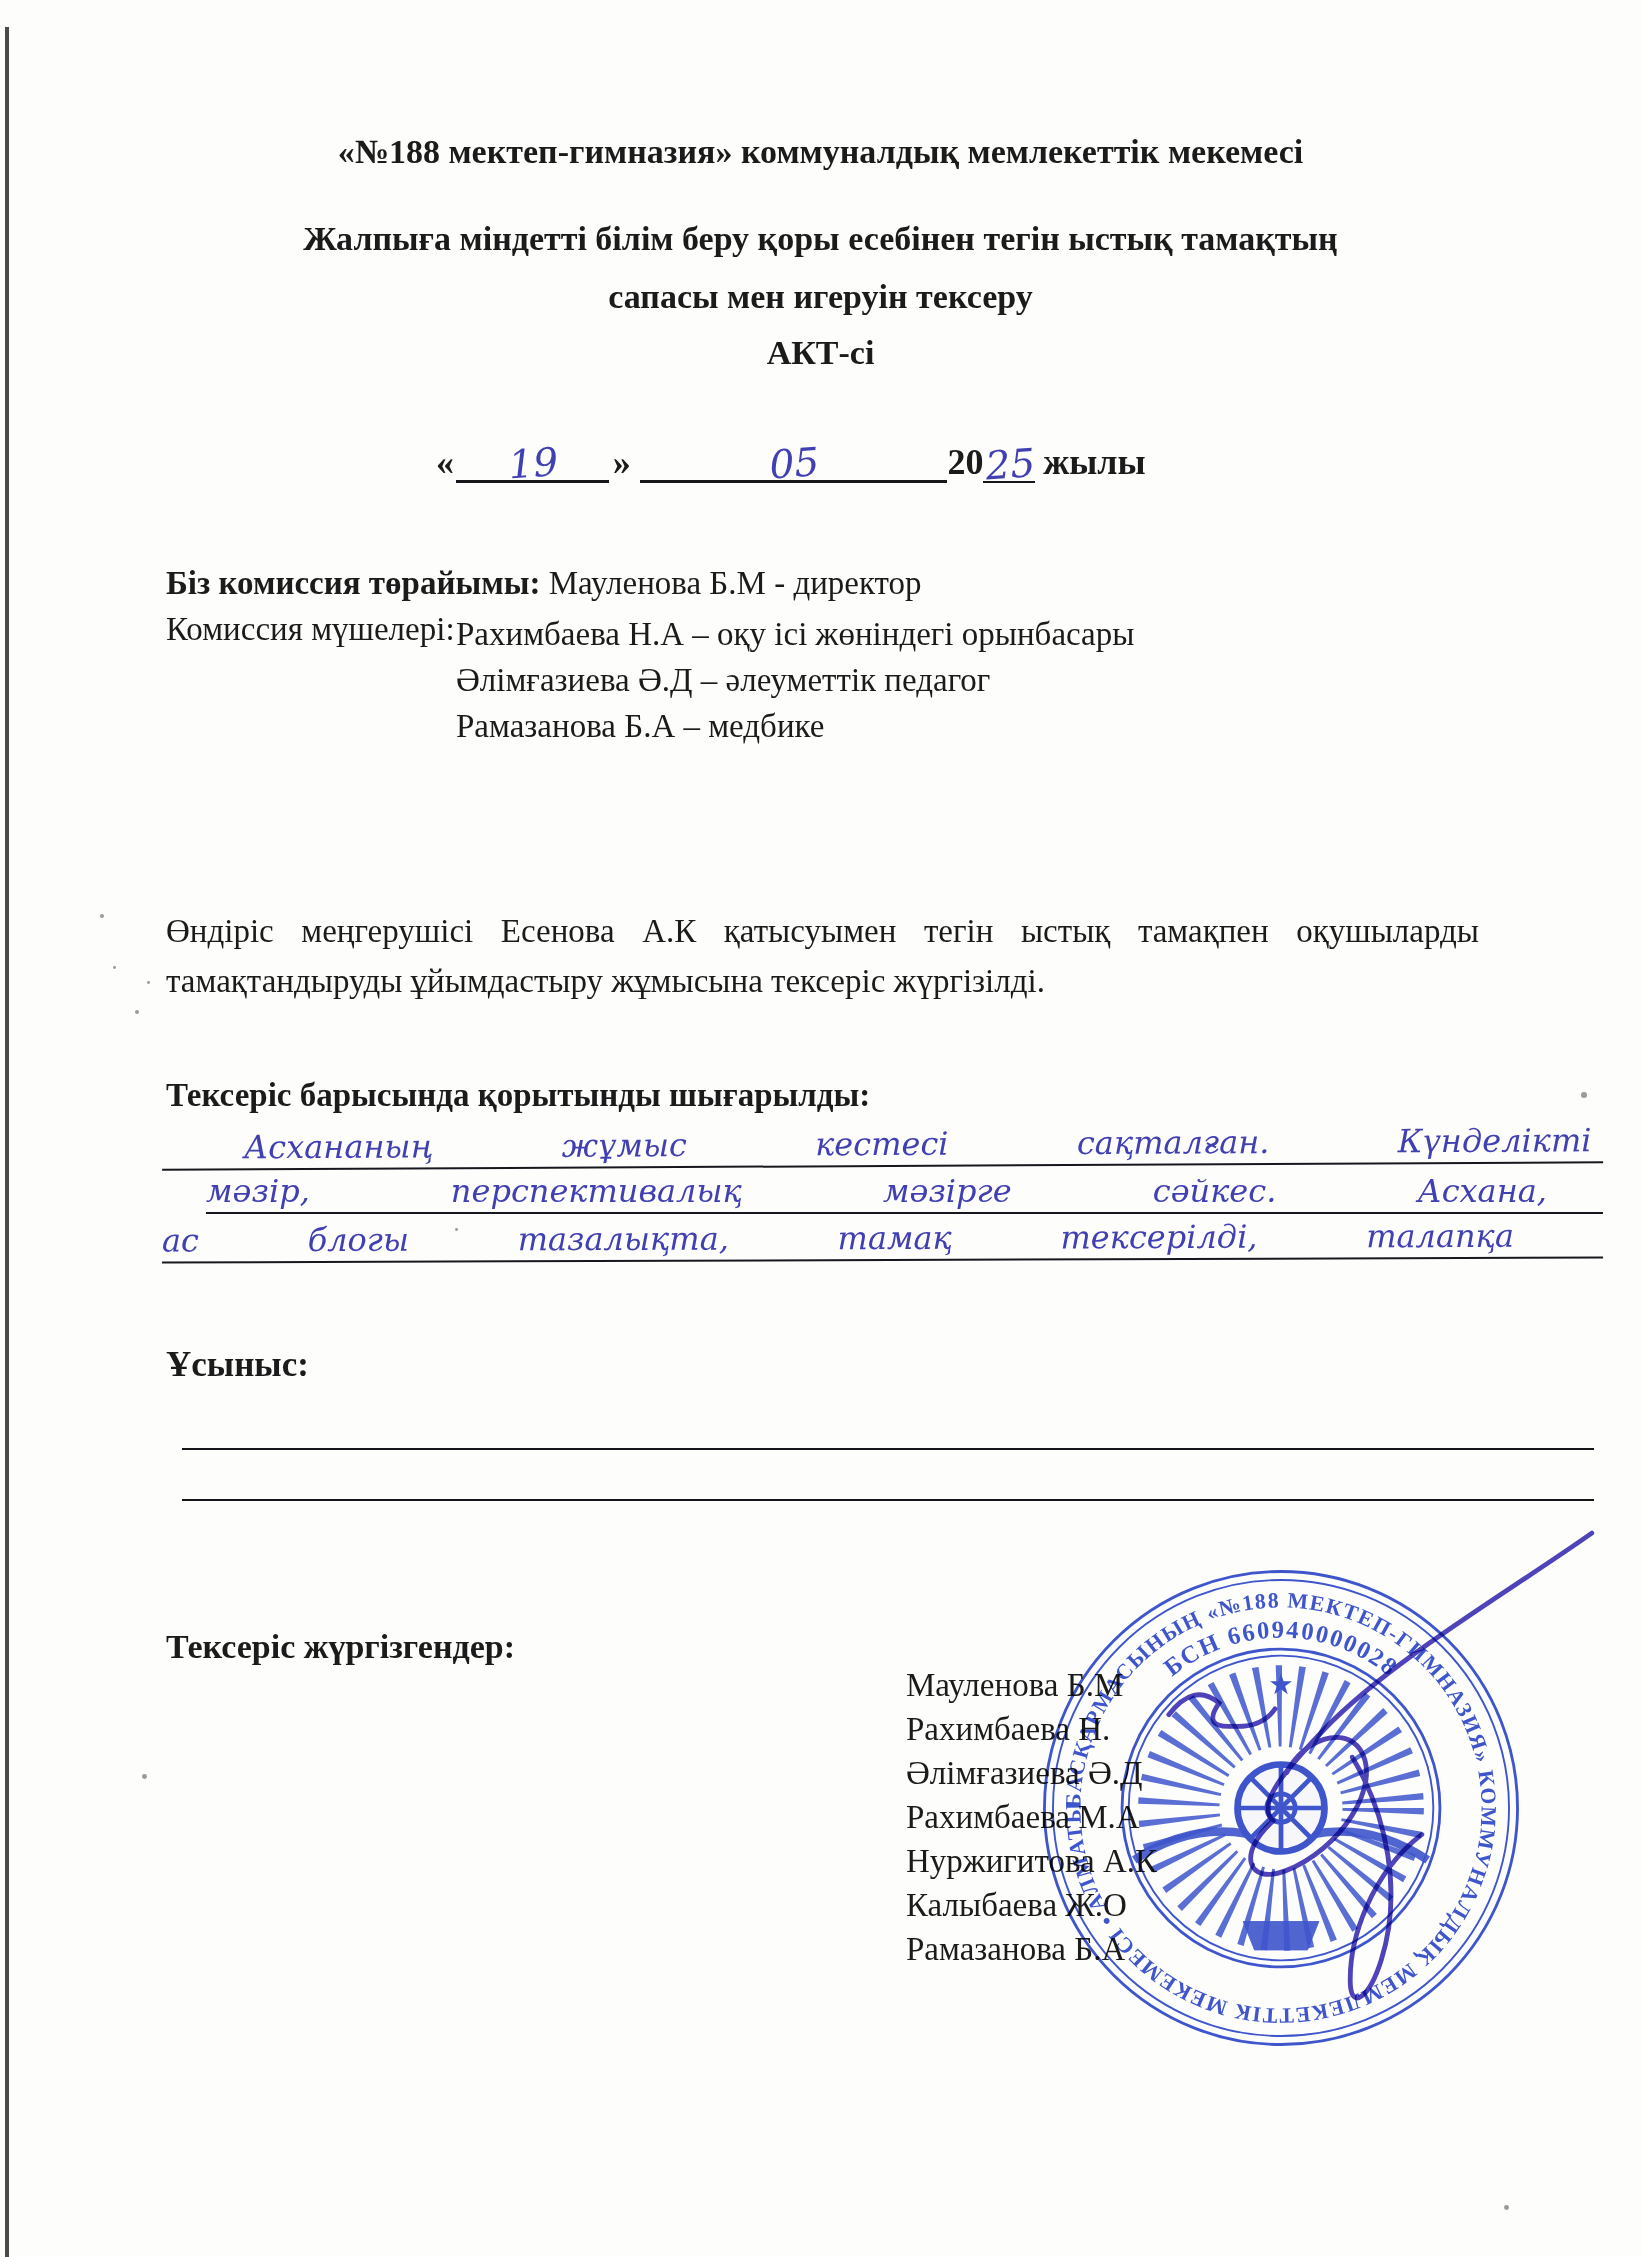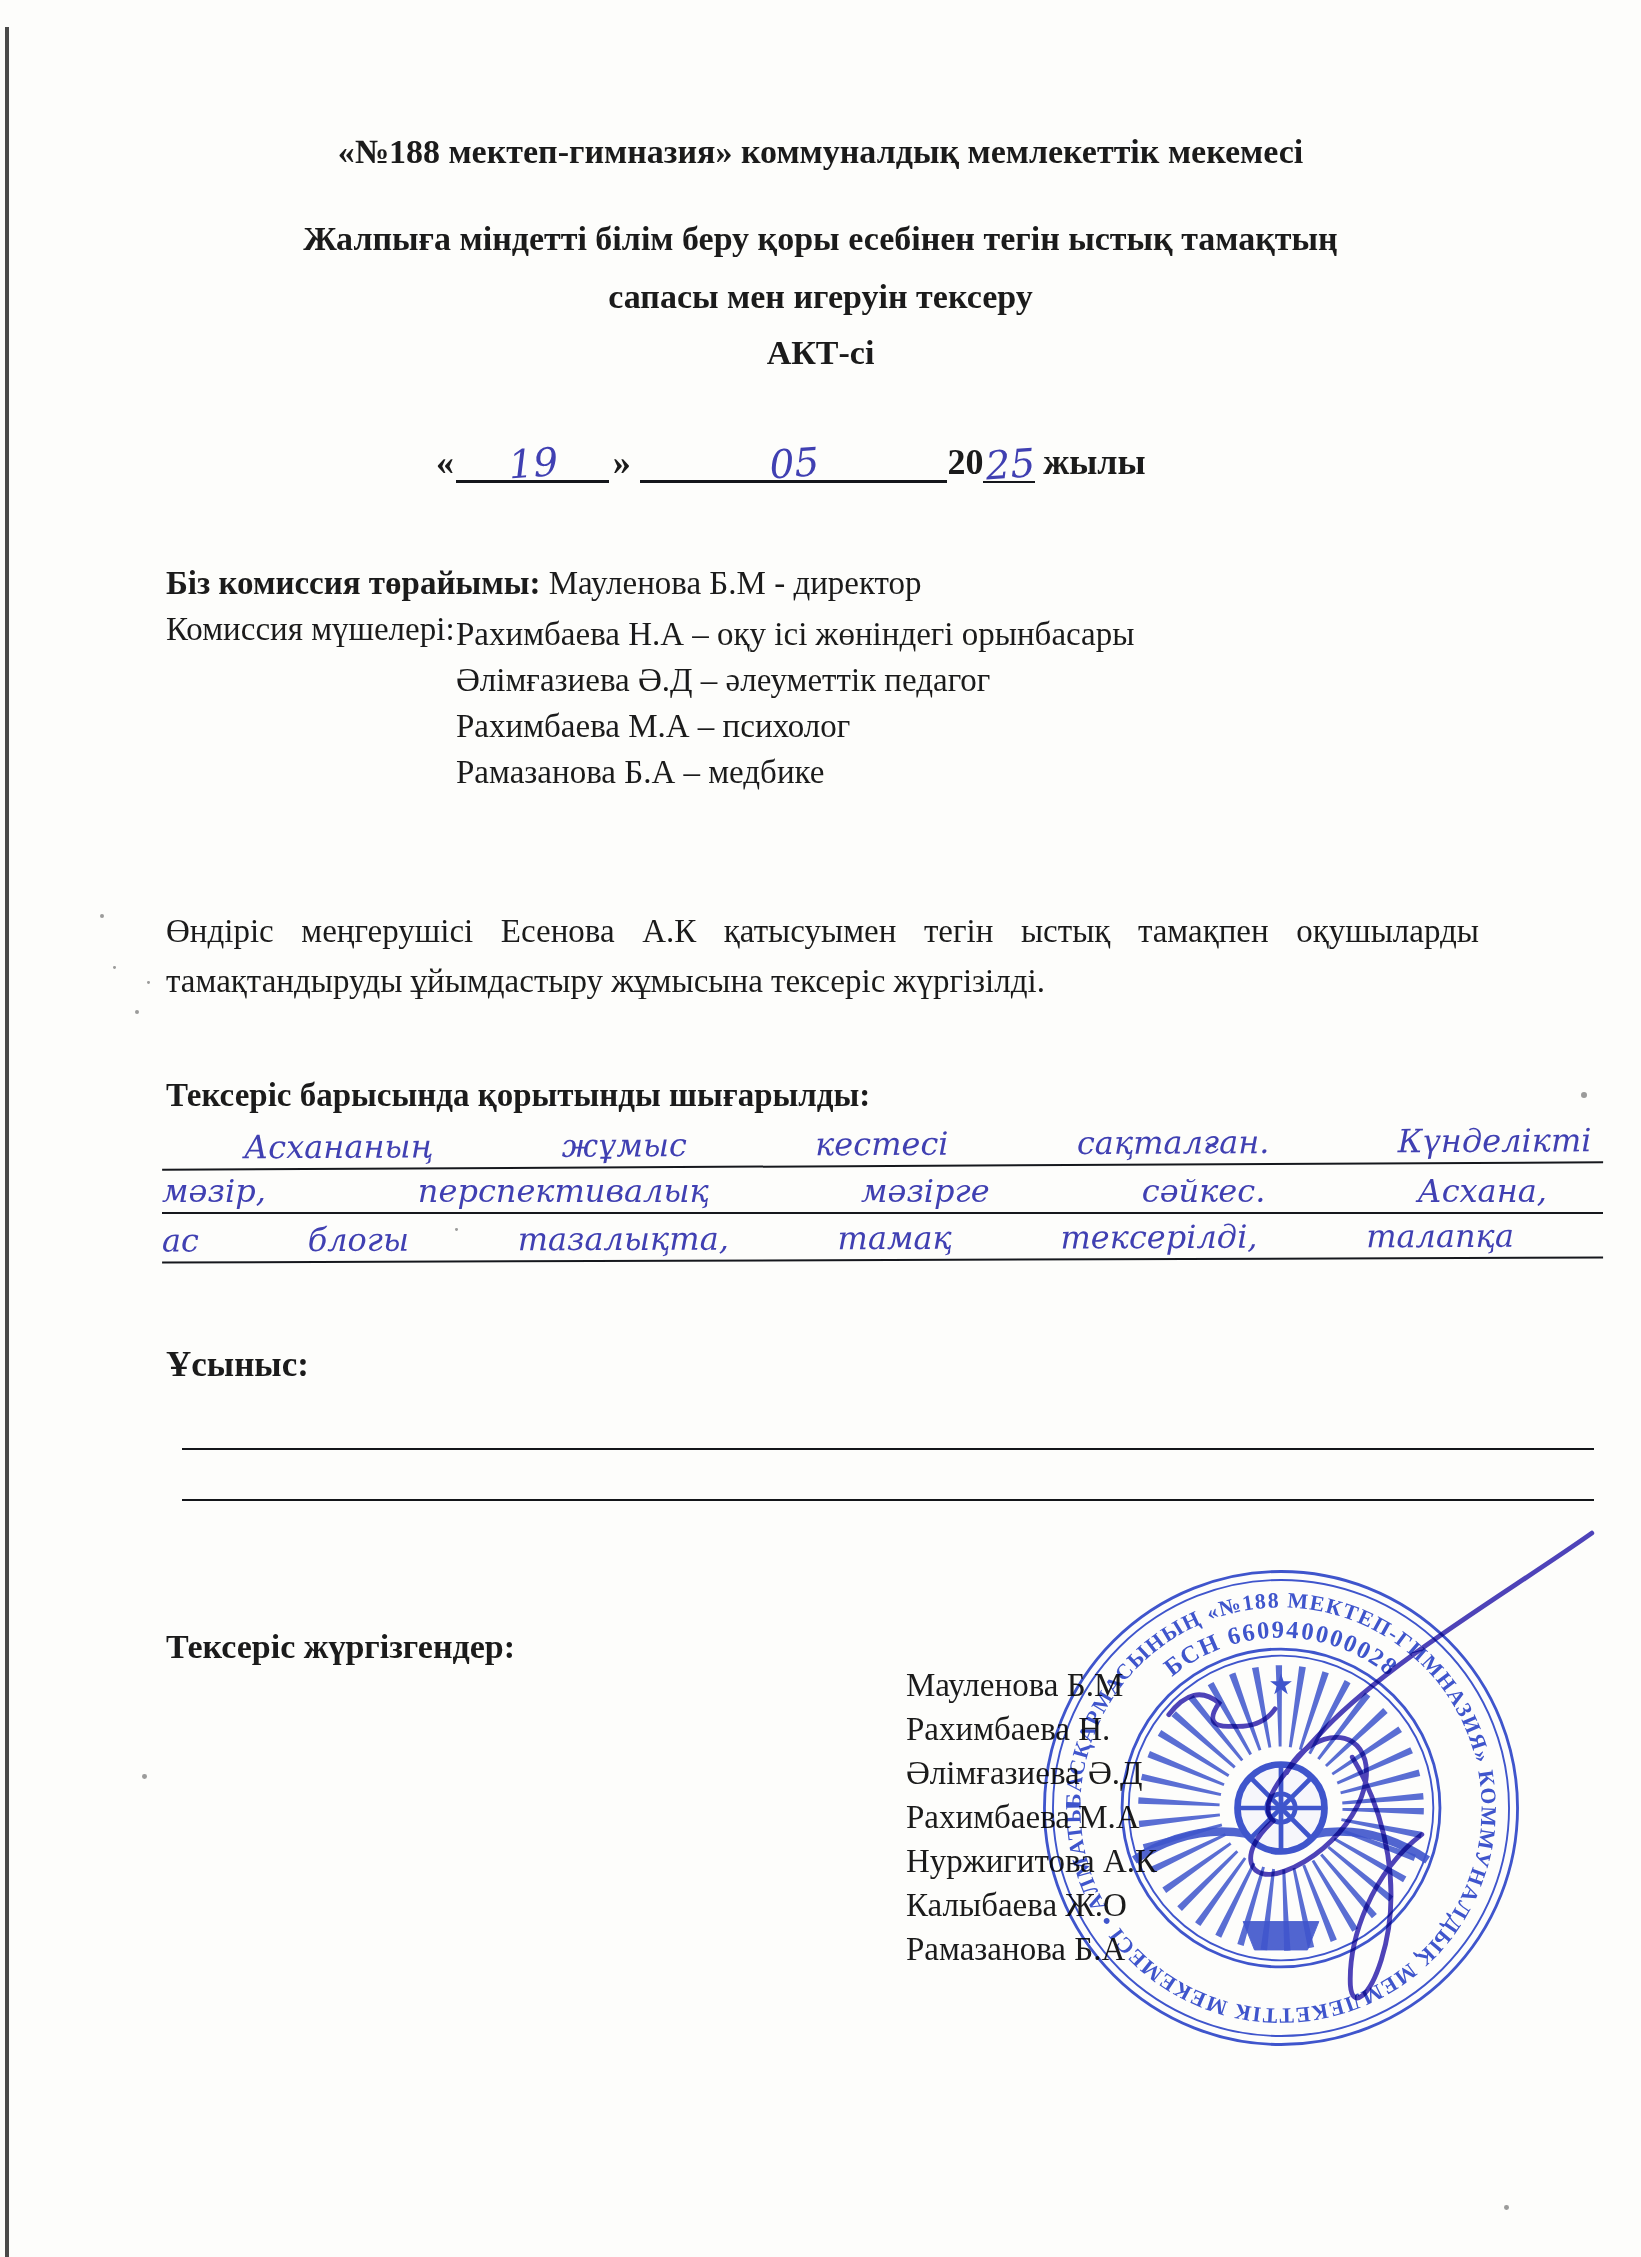--- a/index.html
+++ b/index.html
@@ -36,21 +36,21 @@
 
   .paragraph{position:absolute;left:166px;top:906px;width:1313px;font-size:33px;
     line-height:50px;text-align:justify;}
 
   .conclusion-heading{position:absolute;left:166px;top:1077px;font-size:33px;font-weight:bold;}
   .concl-block{position:absolute;left:162px;top:1120px;width:1441px;}
   .concl-row{height:45px;line-height:48px;border-bottom:2.9px solid #16181d;
     font-size:32px;overflow:visible;}
   .concl-row.justify{text-align:justify;text-align-last:justify;}
   .concl-row.r1{padding-left:82px;padding-right:11.6px;transform:rotate(-0.3deg);}
-  .concl-row.r2{padding-right:56px;}
+  .concl-row.r2{padding-right:56px;margin-left:44px;}
   .concl-row.r3{padding-right:89px;transform:rotate(-0.2deg);}
   .concl-row.r4{border-bottom:none;padding-left:77px;height:52px;}
 
   .suggestion-heading{position:absolute;left:166px;top:1345px;font-size:35px;font-weight:bold;}
   .rule{position:absolute;left:182px;width:1412px;border-top:2.9px solid #14161a;}
   .rule1{top:1448px;}
   .rule2{top:1499px;}
 
   .sig-heading{position:absolute;left:166px;top:1628px;font-size:34px;font-weight:bold;}
   .sig-names{position:absolute;left:906px;top:1663px;font-size:33px;}
@@ -85,21 +85,20 @@
 
   <div class="chair-row">
     <span class="label">Біз комиссия төрайымы:</span>
     <span>Мауленова Б.М - директор</span>
   </div>
   <div class="members-row">
     <div class="members-label">Комиссия мүшелері:</div>
     <div class="member-list">
         <div class="member-item">Рахимбаева Н.А – оқу ісі жөніндегі орынбасары</div>
         <div class="member-item">Әлімғазиева Ә.Д – әлеуметтік педагог</div>
-        <div class="member-item">Рахимбаева М.А  – психолог</div>
         <div class="member-item">Рамазанова Б.А  – медбике</div>
       </div>
   </div>
 
   <div class="paragraph">Өндіріс меңгерушісі Есенова А.К қатысуымен тегін ыстық тамақпен оқушыларды тамақтандыруды ұйымдастыру жұмысына тексеріс жүргізілді.</div>
 
   <div class="conclusion-heading">Тексеріс барысында қорытынды шығарылды:</div>
   <div class="concl-block">
     <div class="concl-row r1 justify hw">Асхананың жұмыс кестесі сақталған. Күнделікті</div>
     <div class="concl-row r2 justify hw">мәзір, перспективалық мәзірге сәйкес. Асхана,</div>

